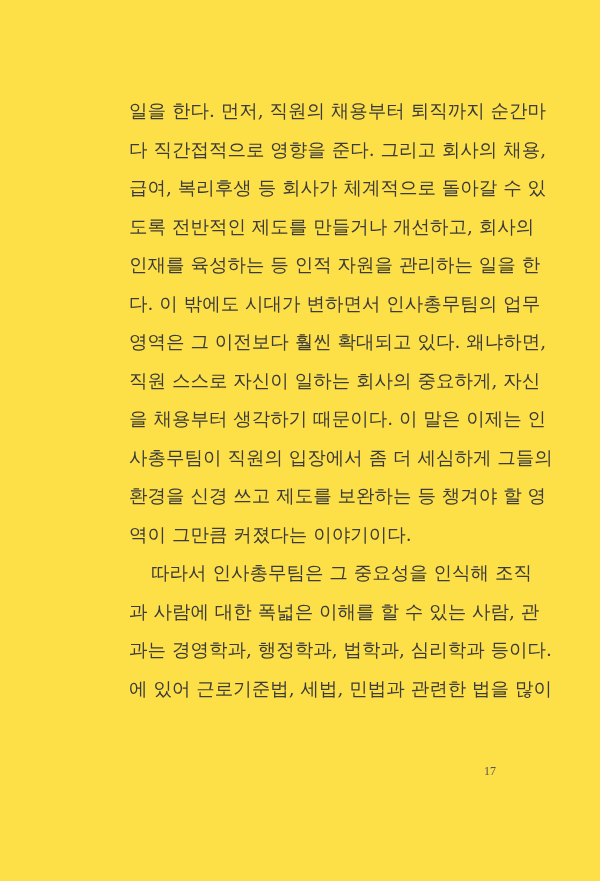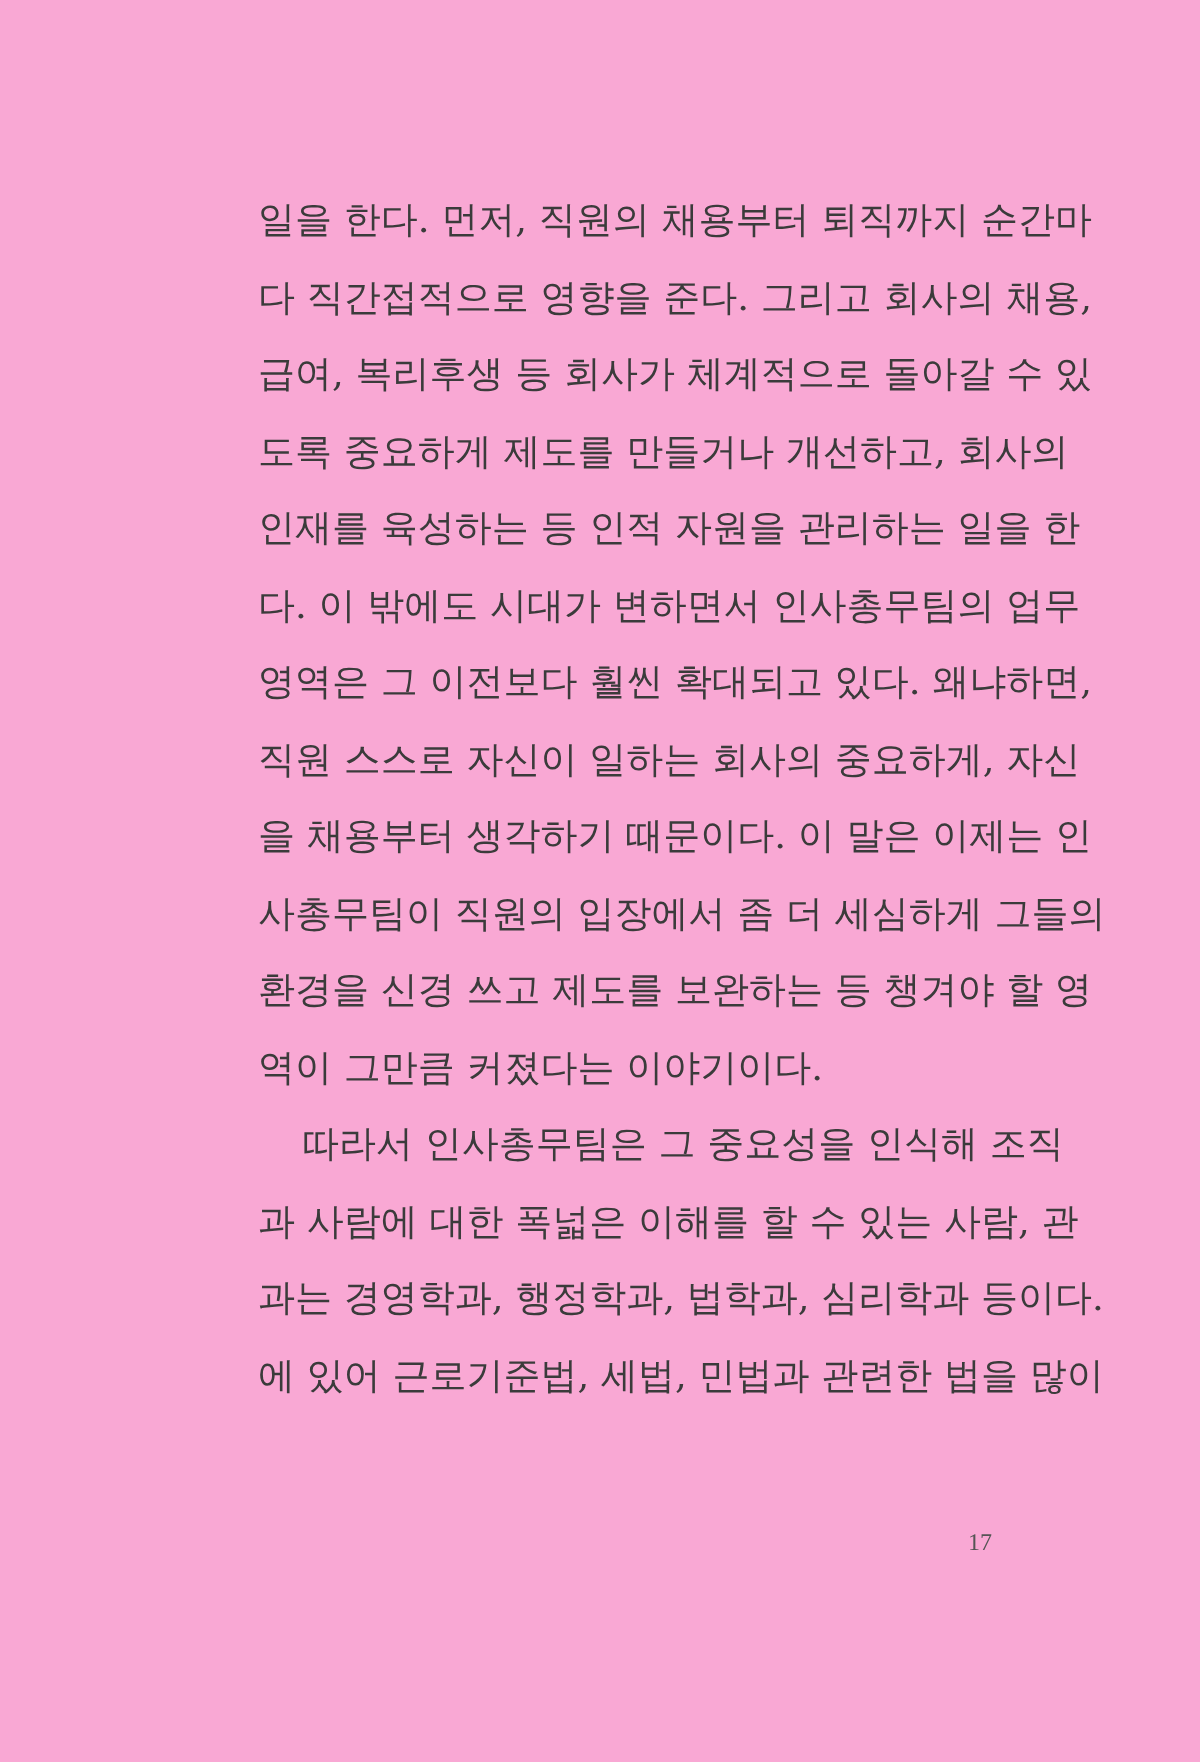--- a/index.html
+++ b/index.html
@@ -13,21 +13,21 @@
       position: relative;
       overflow: hidden;
       font-family: "DejaVu Serif", "Liberation Serif", serif;
       color: #3a3a3a;
     }
     .page {
       position: absolute;
       left: 0; top: 0;
       width: 600px;
       height: 881px;
-      background: #f9a8d4;
+      background: #fde047;
     }
     .body-text {
       position: absolute;
       left: 129px;
       top: 92px;
       width: 384px;
     }
     .line {
       height: 38.5px;
       line-height: 38.5px;
@@ -54,21 +54,21 @@
     }
   </style>
 </head>
 <body>
 
 <div class="page">
   <div class="body-text">
     <div class="line">일을 한다. 먼저, 직원의 채용부터 퇴직까지 순간마</div>
     <div class="line">다 직간접적으로 영향을 준다. 그리고 회사의 채용,</div>
     <div class="line">급여, 복리후생 등 회사가 체계적으로 돌아갈 수 있</div>
-    <div class="line">도록 중요하게 제도를 만들거나 개선하고, 회사의</div>
+    <div class="line">도록 전반적인 제도를 만들거나 개선하고, 회사의</div>
     <div class="line">인재를 육성하는 등 인적 자원을 관리하는 일을 한</div>
     <div class="line">다. 이 밖에도 시대가 변하면서 인사총무팀의 업무</div>
     <div class="line">영역은 그 이전보다 훨씬 확대되고 있다. 왜냐하면,</div>
     <div class="line">직원 스스로 자신이 일하는 회사의 중요하게, 자신</div>
     <div class="line">을 채용부터 생각하기 때문이다. 이 말은 이제는 인</div>
     <div class="line">사총무팀이 직원의 입장에서 좀 더 세심하게 그들의</div>
     <div class="line">환경을 신경 쓰고 제도를 보완하는 등 챙겨야 할 영</div>
     <div class="line last">역이 그만큼 커졌다는 이야기이다.</div>
     <div class="line indent">따라서 인사총무팀은 그 중요성을 인식해 조직</div>
     <div class="line">과 사람에 대한 폭넓은 이해를 할 수 있는 사람, 관</div>

